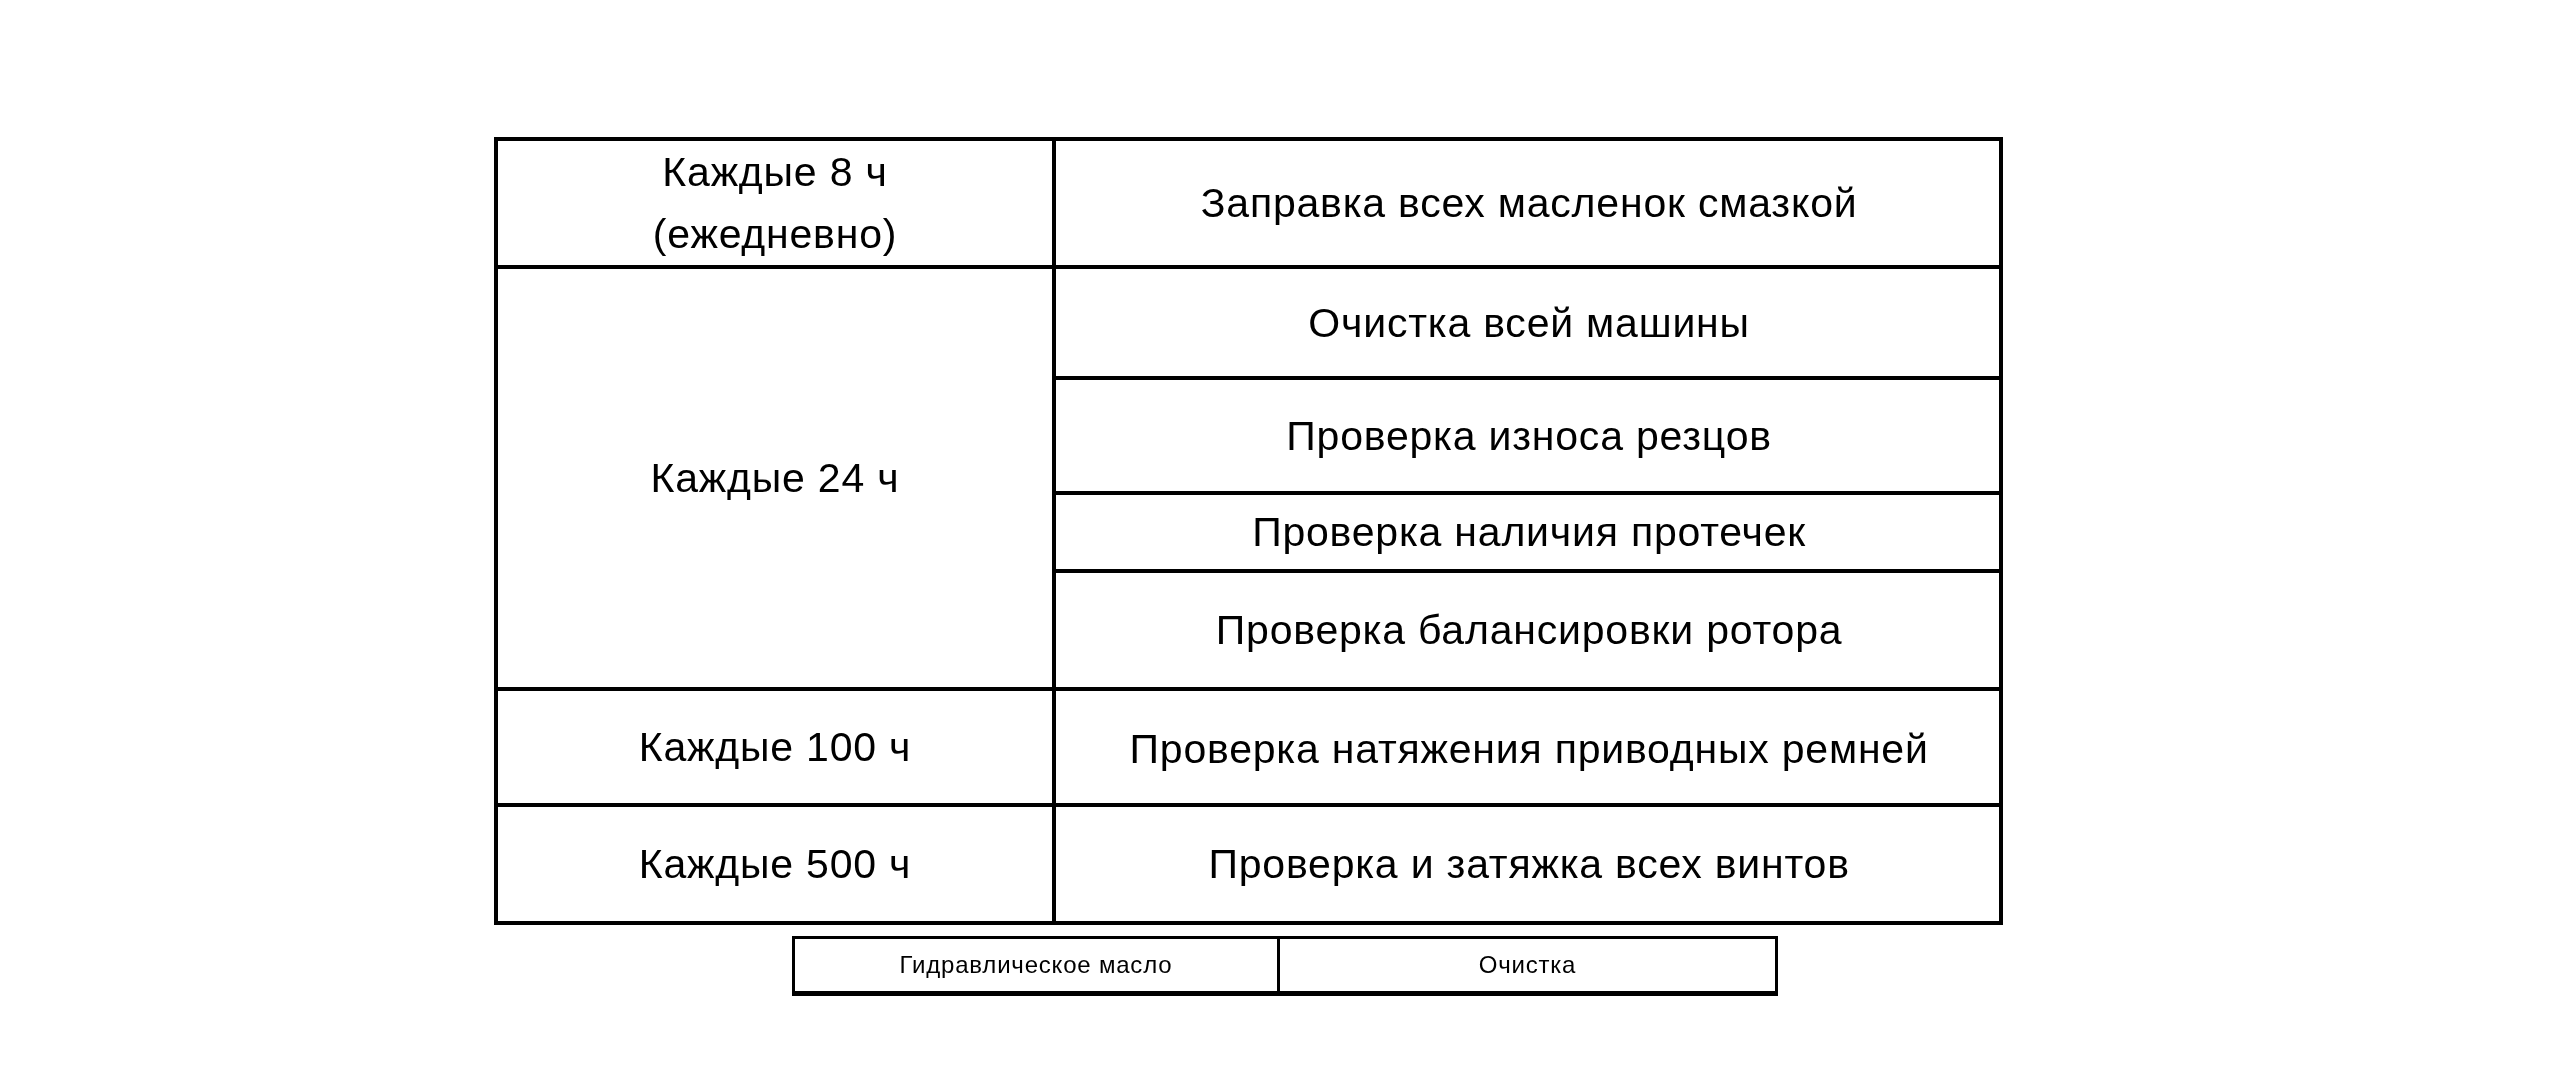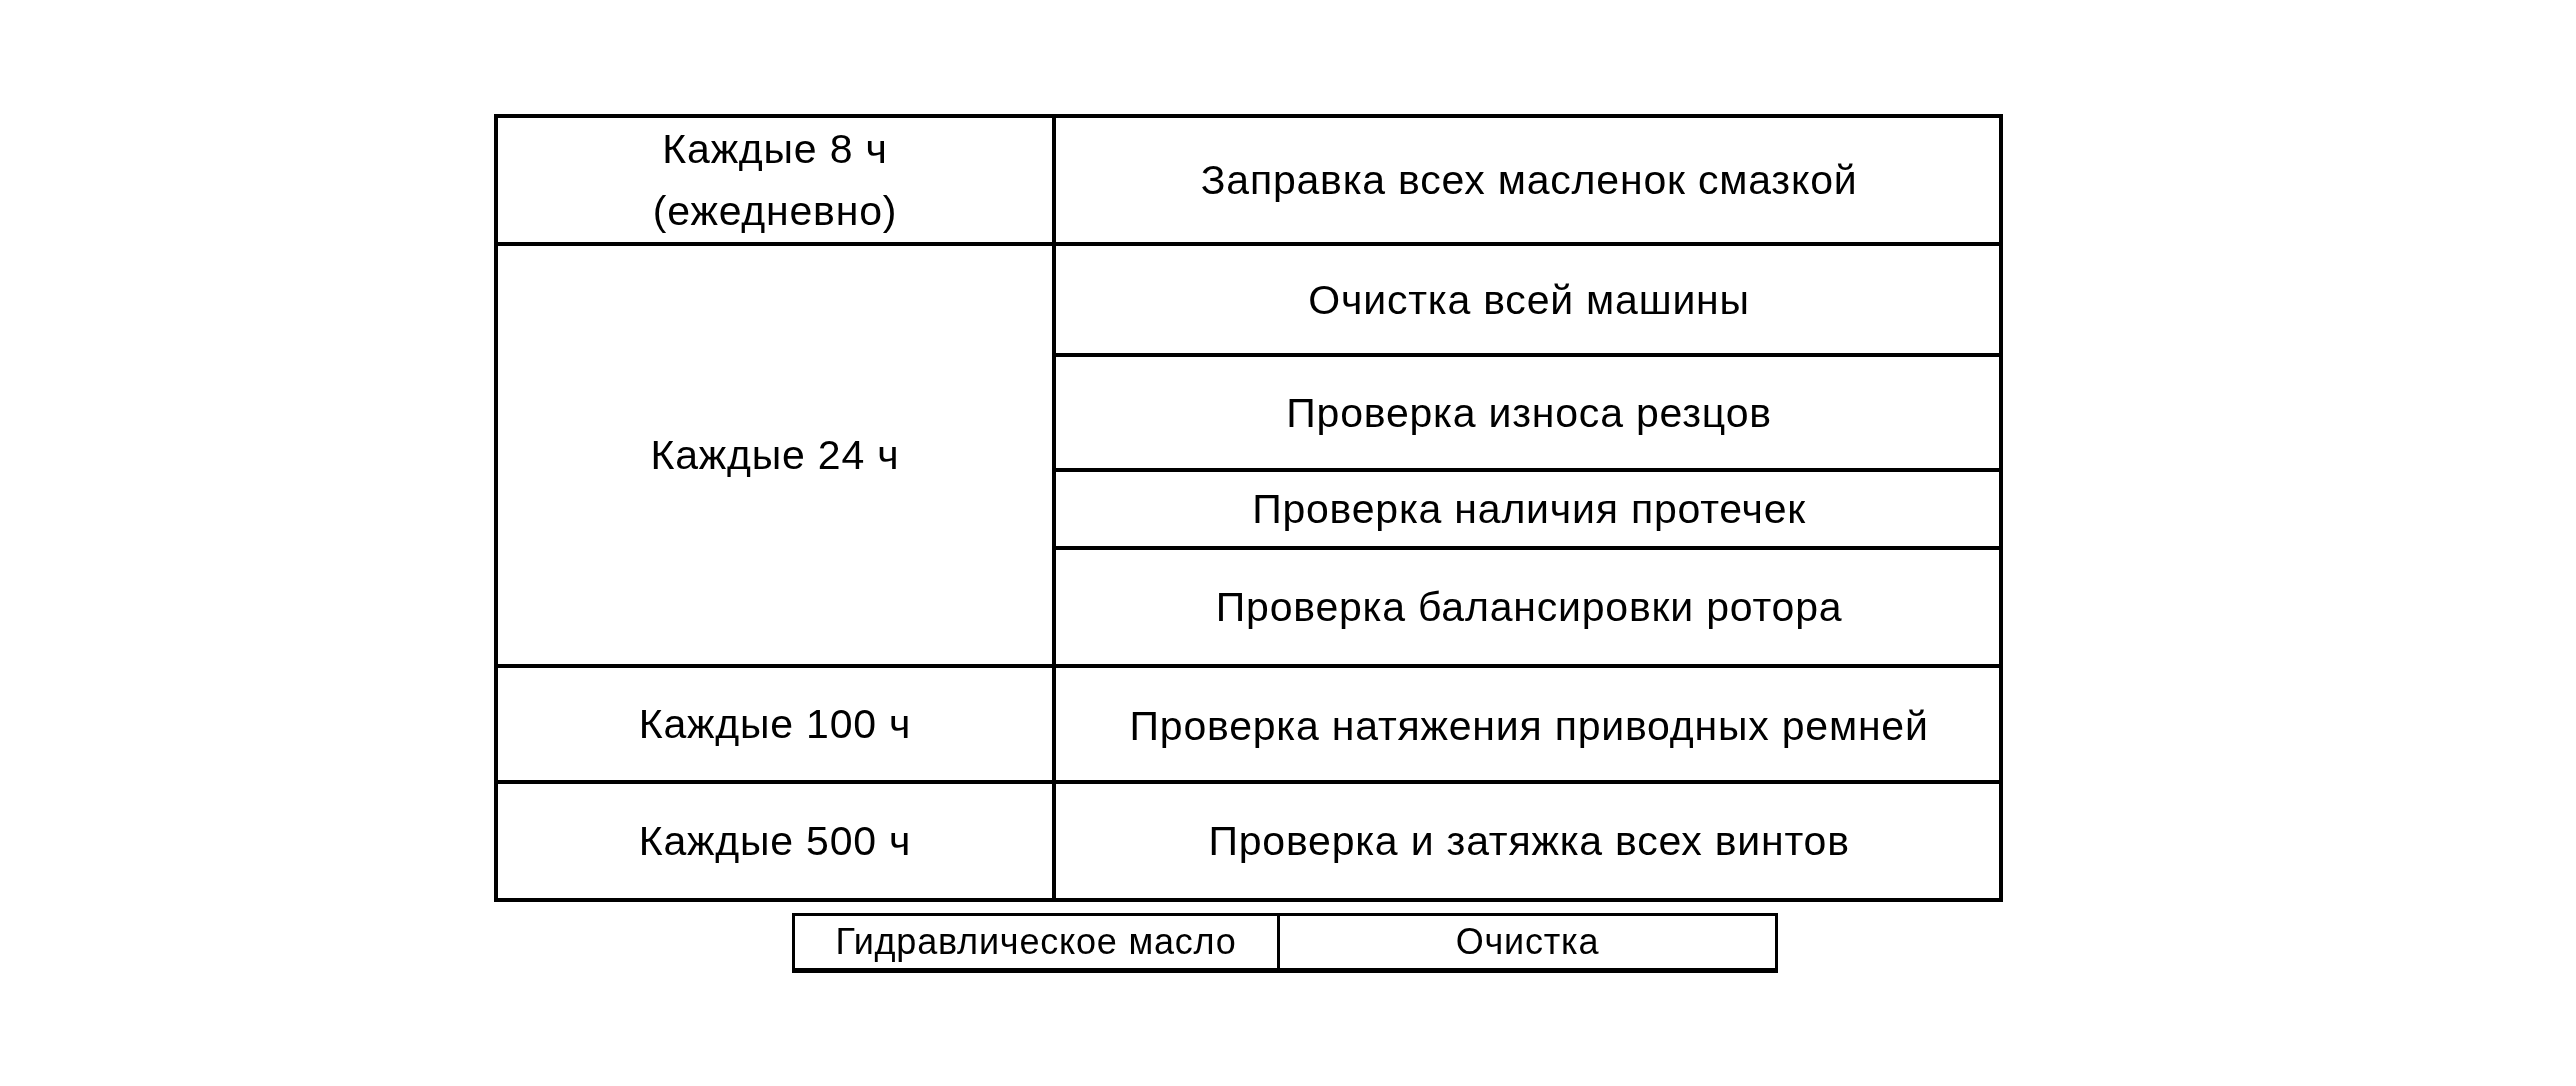--- a/index.html
+++ b/index.html
@@ -19,21 +19,21 @@
     top: 4.8px;
     width: 1525px;
     text-align: center;
     font-size: 56px;
     font-weight: 700;
     letter-spacing: 0px;
     color: #2e2e2e;
     line-height: 73px;
     white-space: nowrap;
   }
-  table { border-collapse: collapse; table-layout: fixed; }
+  table { border-collapse: collapse; table-layout: fixed; margin-top: 23px; }
   td { border: 4px solid #000000; vertical-align: middle; }
 
   
   .main-table {
     position: absolute;
     left: 494px;
     top: 114px;
     width: 1506px;
     font-size: 41px;
     letter-spacing: 0.8px;
@@ -52,21 +52,21 @@
   .rh6 { height: 116px; }
   .rh7 { height: 118px; }
   .wrap-narrow { display: inline-block; max-width: 802px; vertical-align: middle; }
 
   
   .lube-table {
     position: absolute;
     left: 792px;
     top: 913px;
     width: 983px;
-    font-size: 36px;
+    font-size: 24px;
     letter-spacing: 0.8px;
     color: #000000;
   }
   .lube-table td { border-width: 3.2px; text-align: center; height: 56px; }
   .lube-table { border-bottom: 5.6px solid #000; }
   .lube-col-oil { width: 485px; }
   .lube-col-grease { width: 498px; }
 </style>
 </head>
 <body>

